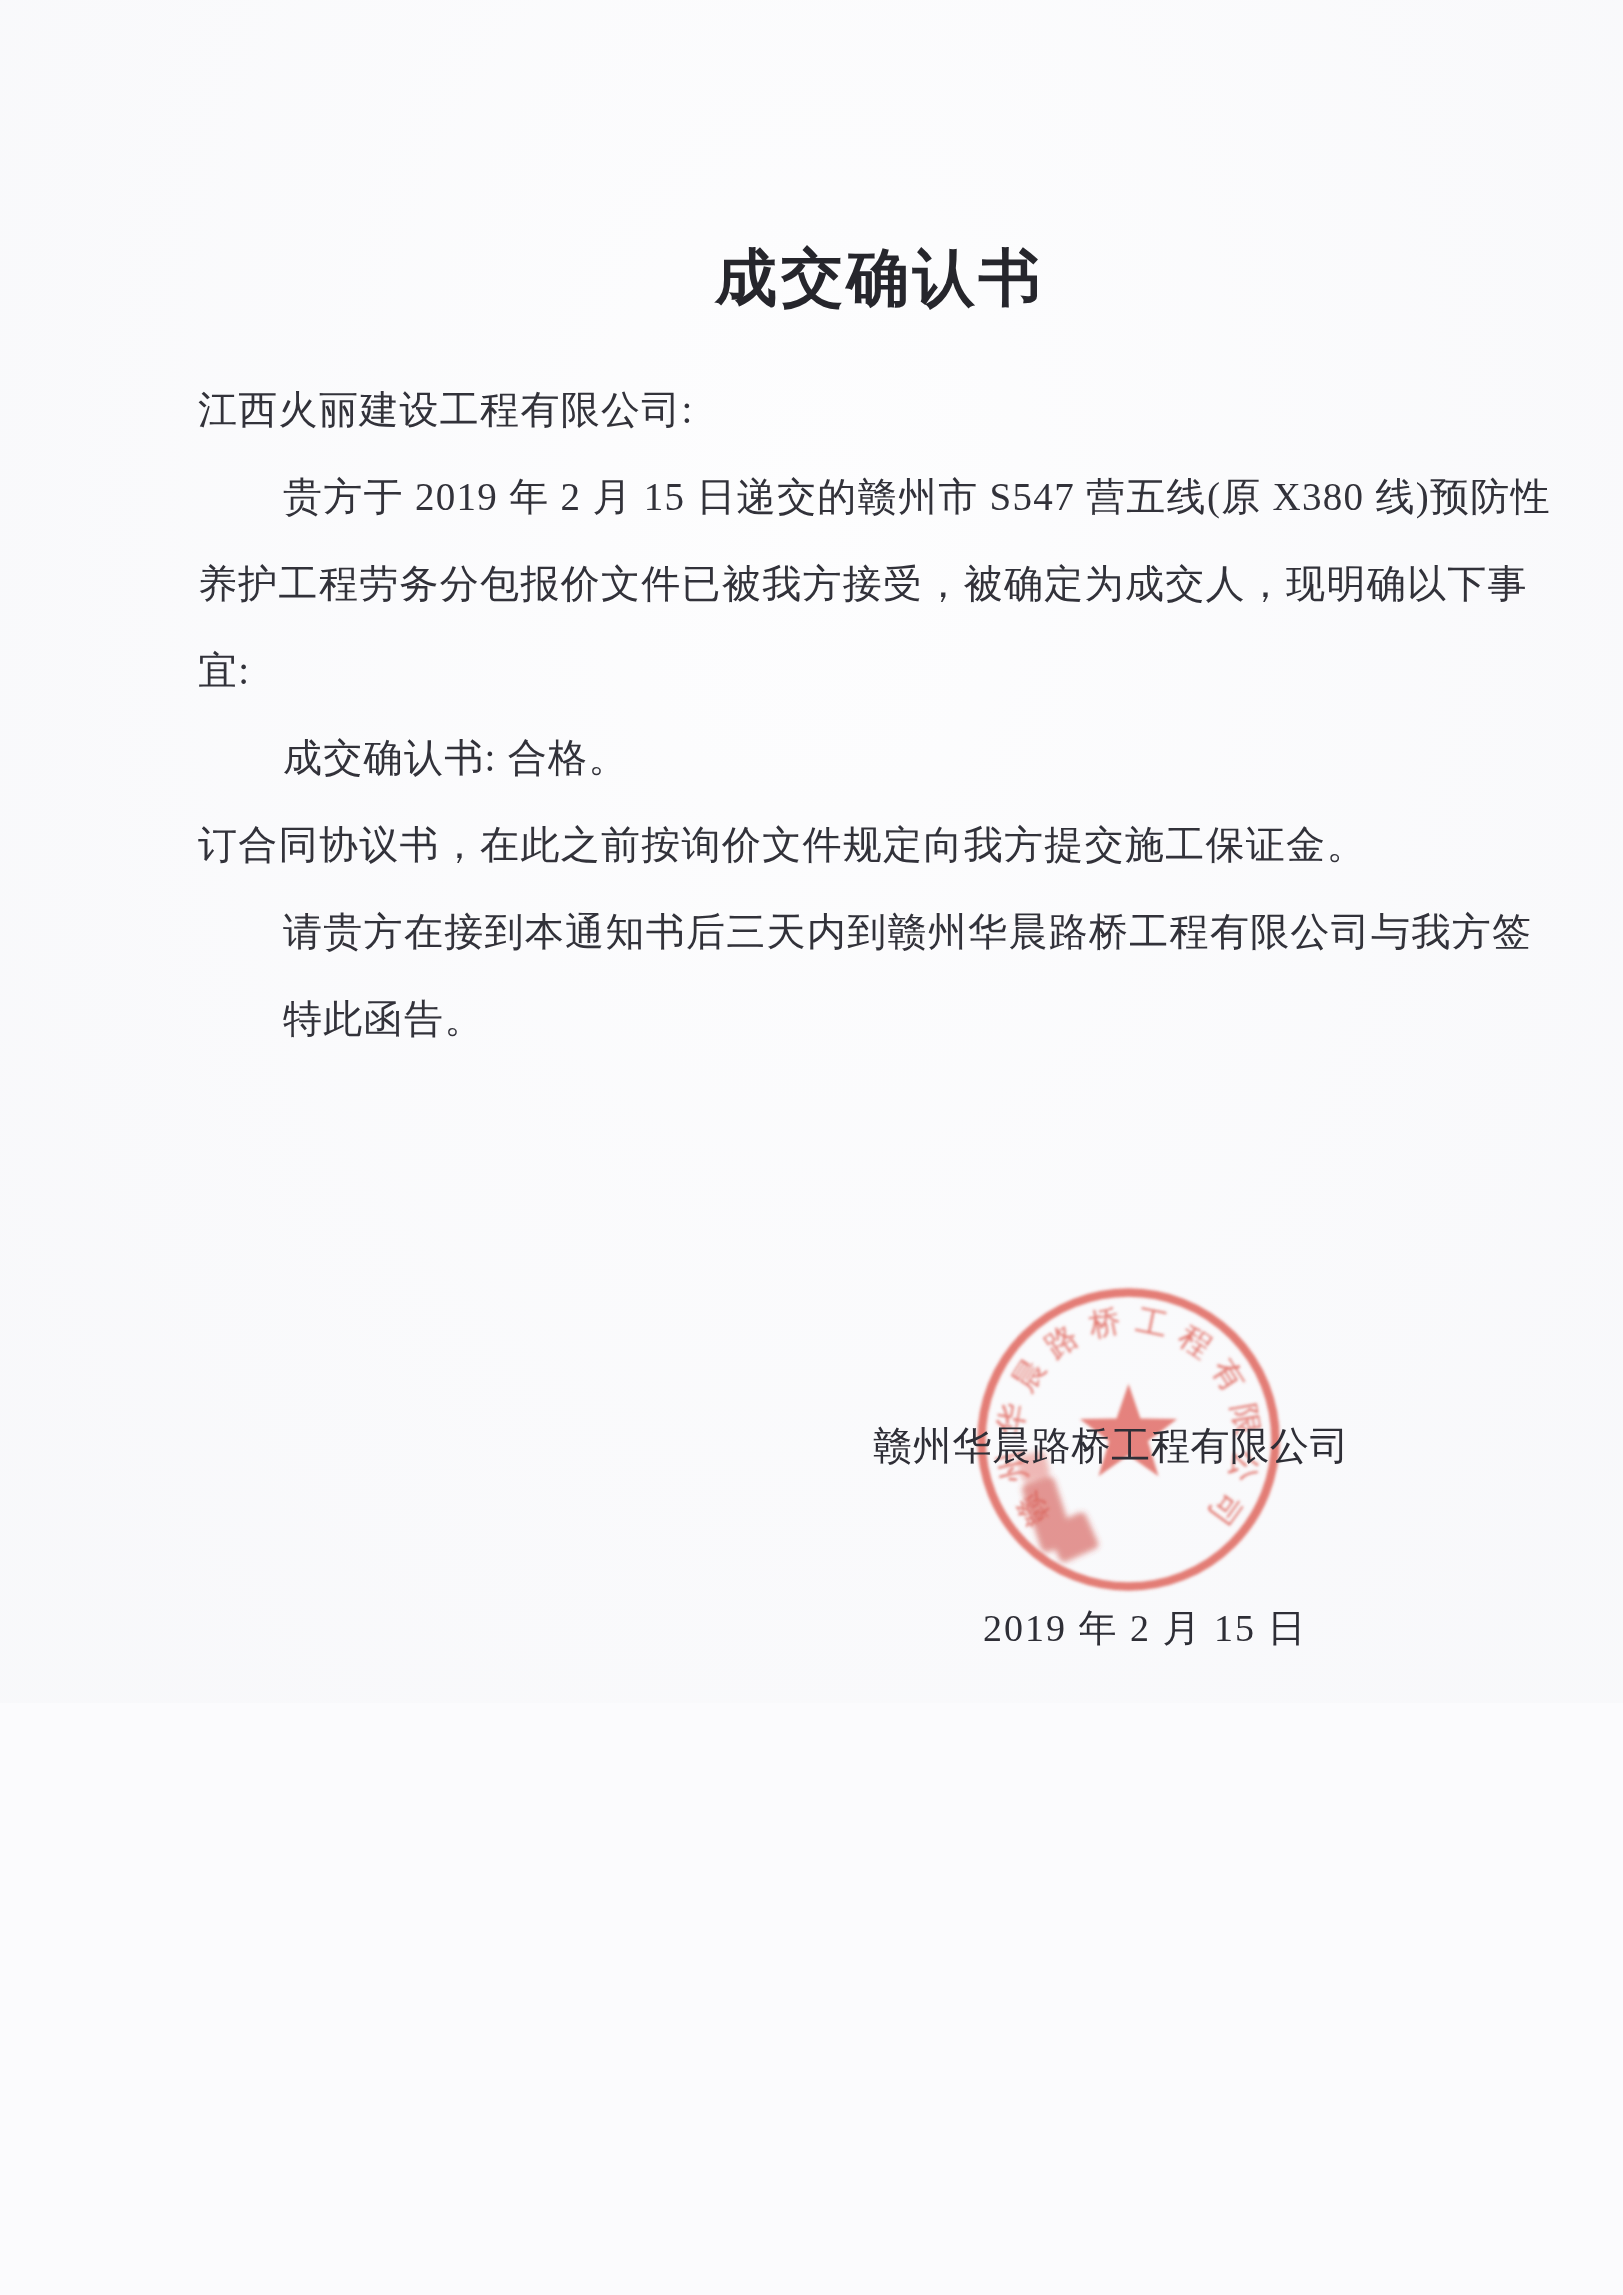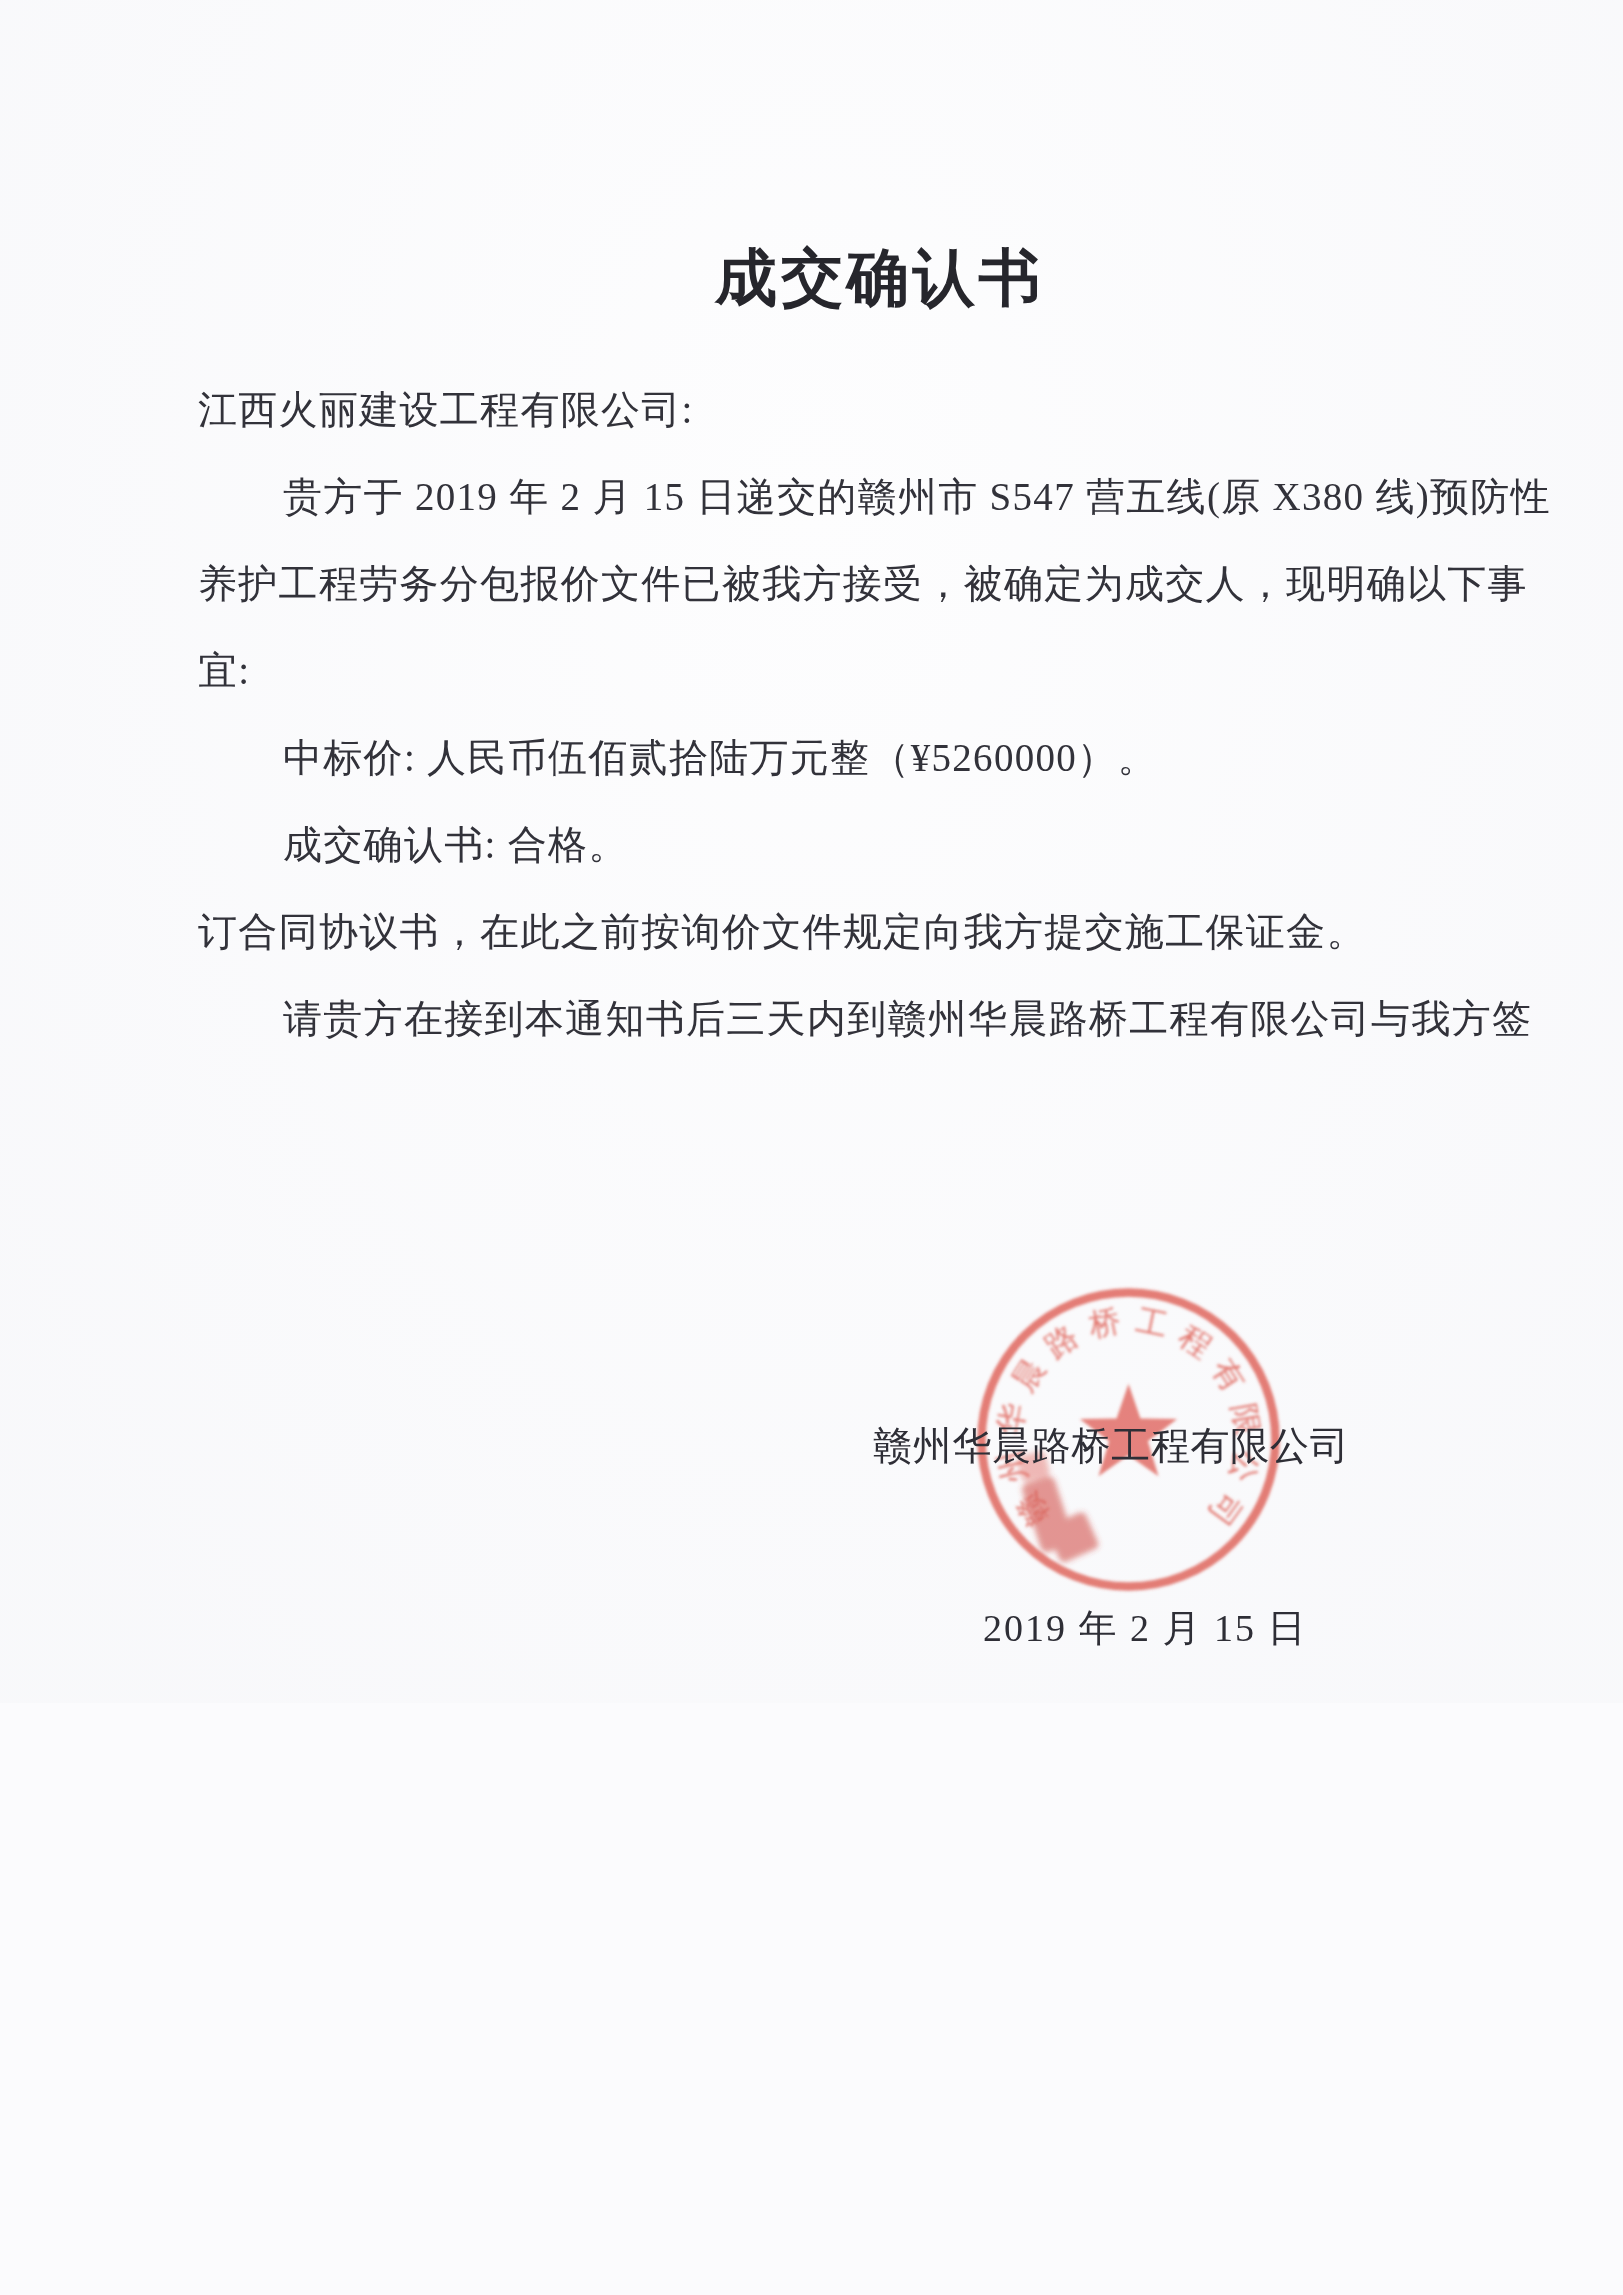--- a/index.html
+++ b/index.html
@@ -86,24 +86,24 @@
 
 <div class="page">
 
   <div class="doc-title">成交确认书</div>
 
   <div class="body-lines">
     <div class="body-line">江西火丽建设工程有限公司:</div>
     <div class="body-line indent">贵方于 2019 年 2 月 15 日递交的赣州市 S547 营五线(原 X380 线)预防性</div>
     <div class="body-line">养护工程劳务分包报价文件已被我方接受，被确定为成交人，现明确以下事</div>
     <div class="body-line">宜:</div>
-    <div class="body-line indent">中标价: 人民币伍佰贰拾陆万元整（¥5260000）。</div>
     <div class="body-line indent">成交确认书: 合格。</div>
     <div class="body-line">订合同协议书，在此之前按询价文件规定向我方提交施工保证金。</div>
     <div class="body-line indent">请贵方在接到本通知书后三天内到赣州华晨路桥工程有限公司与我方签</div>
+    <div class="body-line indent">特此函告。</div>
   </div>
 
   <div class="seal">
     <svg viewBox="0 0 474 474" xmlns="http://www.w3.org/2000/svg">
       <defs>
         <filter id="sealblur" x="-30%" y="-30%" width="160%" height="160%">
           <feGaussianBlur stdDeviation="2.2"></feGaussianBlur>
         </filter>
         <filter id="smudgeblur" x="-50%" y="-50%" width="200%" height="200%">
           <feGaussianBlur stdDeviation="4"></feGaussianBlur>

